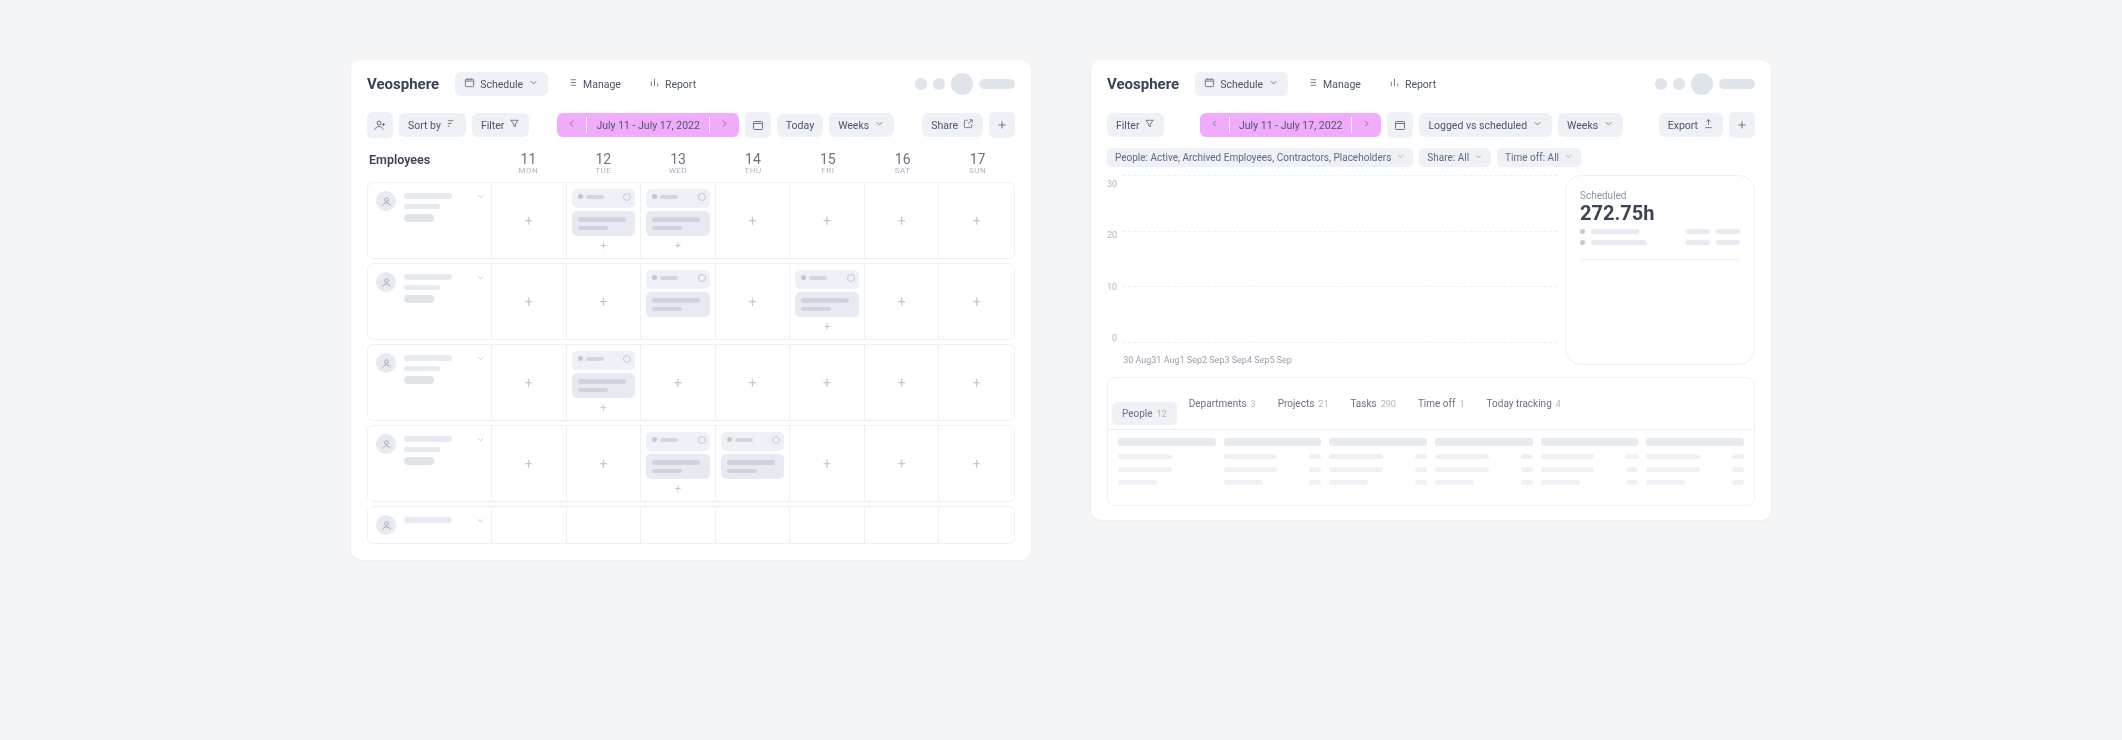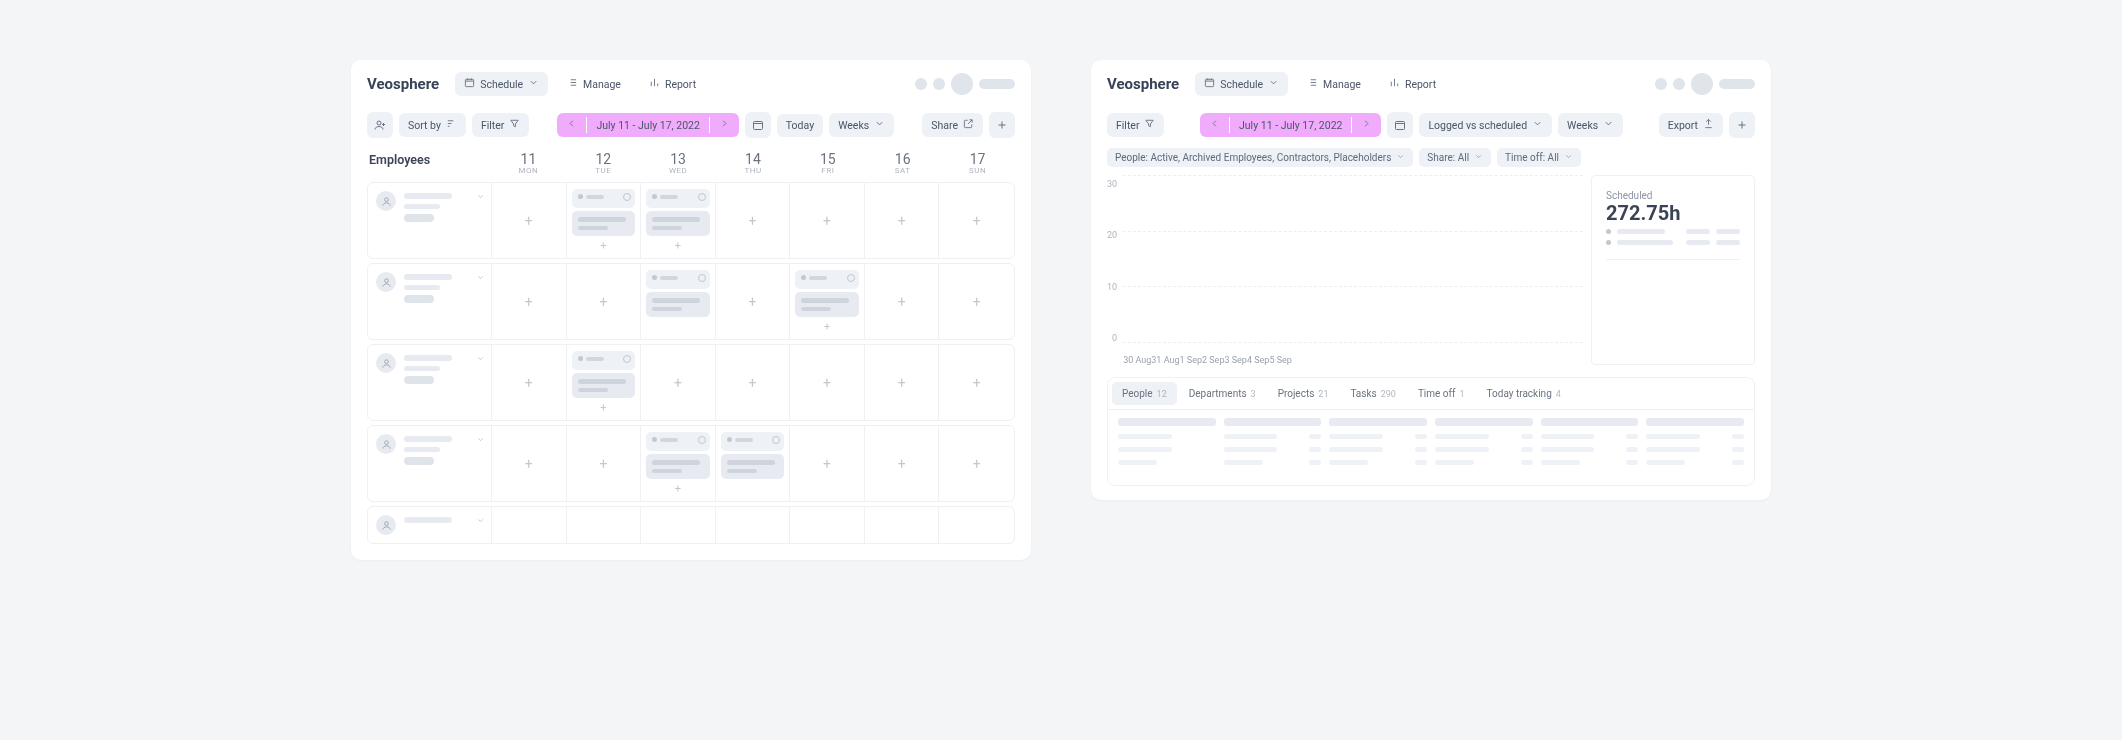--- a/index.html
+++ b/index.html
@@ -365,23 +365,23 @@
   position: absolute;
   bottom: 0;
   left: 0;
   right: 0;
   display: flex;
   justify-content: flex-start;
   font-size: 9px;
   color: #9aa1ad;
 }
 .stats-box {
-  width: 164px;
+  width: 190px;
   border: 1px solid #eef0f3;
-  border-radius: 4px;
+  border-radius: 16px;
   padding: 14px;
   display: flex;
   flex-direction: column;
   gap: 10px;
 }
 .stat-label {
   font-size: 10px;
   color: #8d95a3;
 }
 .stat-val {
@@ -425,21 +425,21 @@
   gap: 4px;
   font-size: 10px;
   color: #6b7280;
   padding: 6px 10px;
   border-radius: 5px;
   cursor: pointer;
   background: transparent;
   border: none;
   font-family: inherit;
 }
-.tab.active { background: #eef1f5; }
+.tab.active { background: #eef1f5; margin-top: 20px; }
 .tab .cnt { color: #b0b6c0; font-size: 9px; }
 .table-ph {
   padding: 8px 10px 12px;
 }
 .thead {
   display: grid;
   grid-template-columns: repeat(6, 1fr);
   gap: 8px;
   margin-bottom: 8px;
 }

